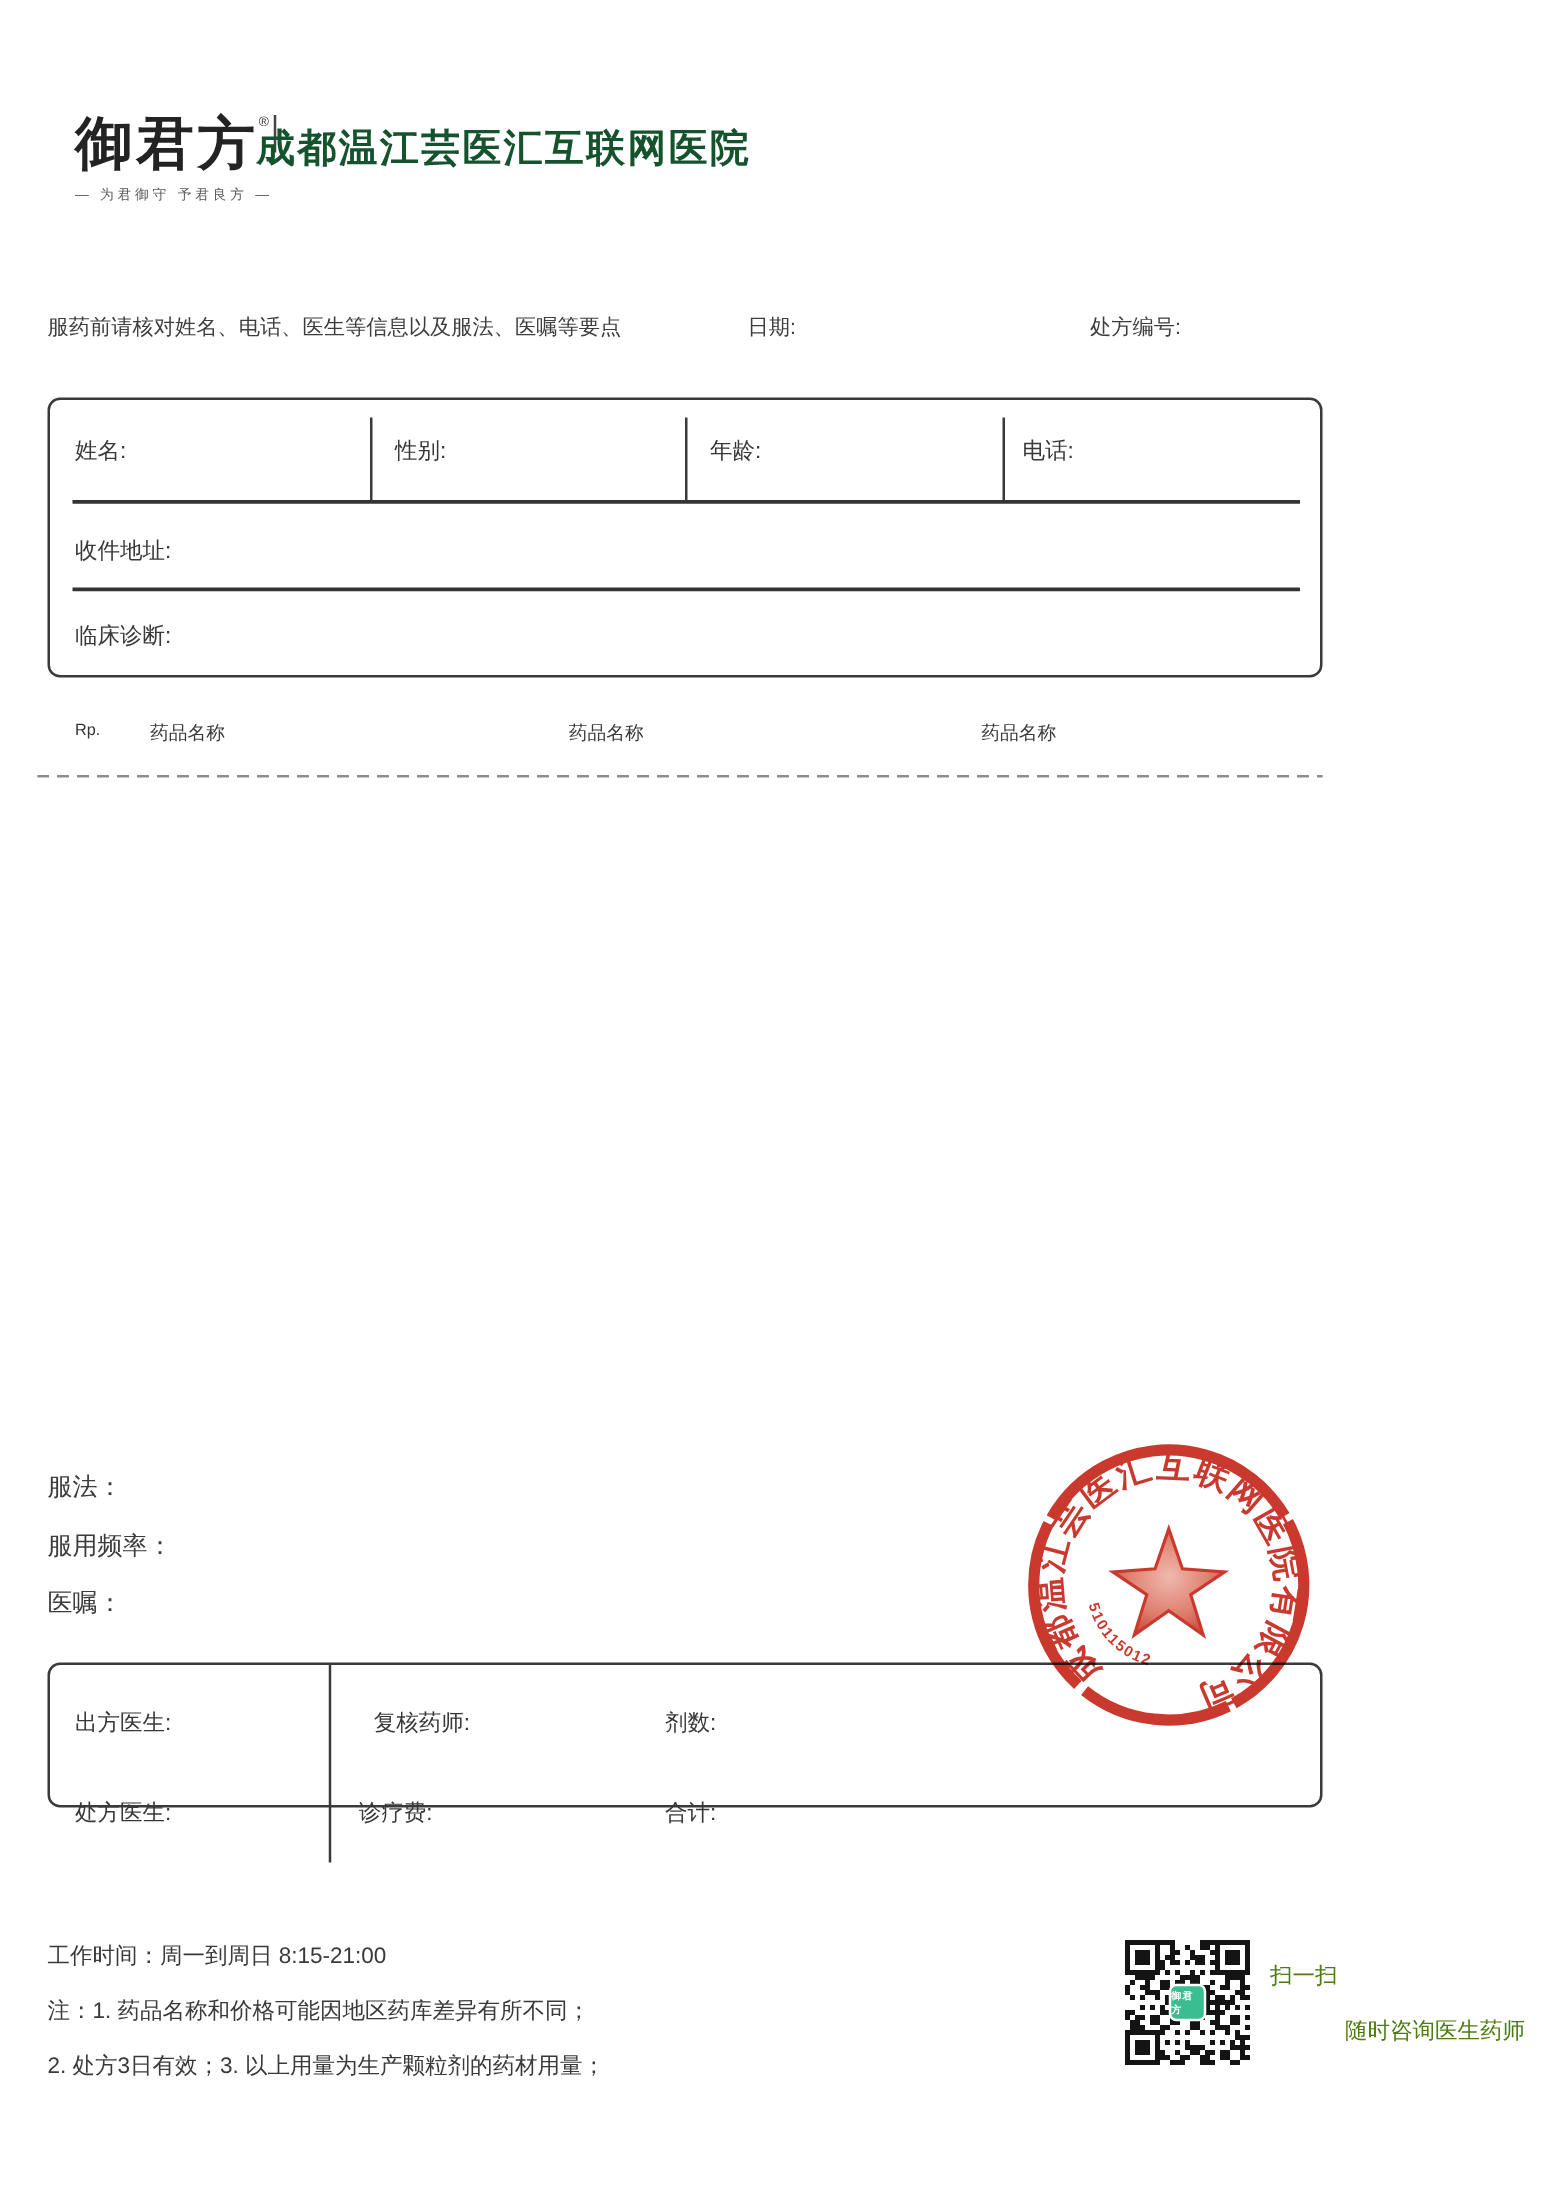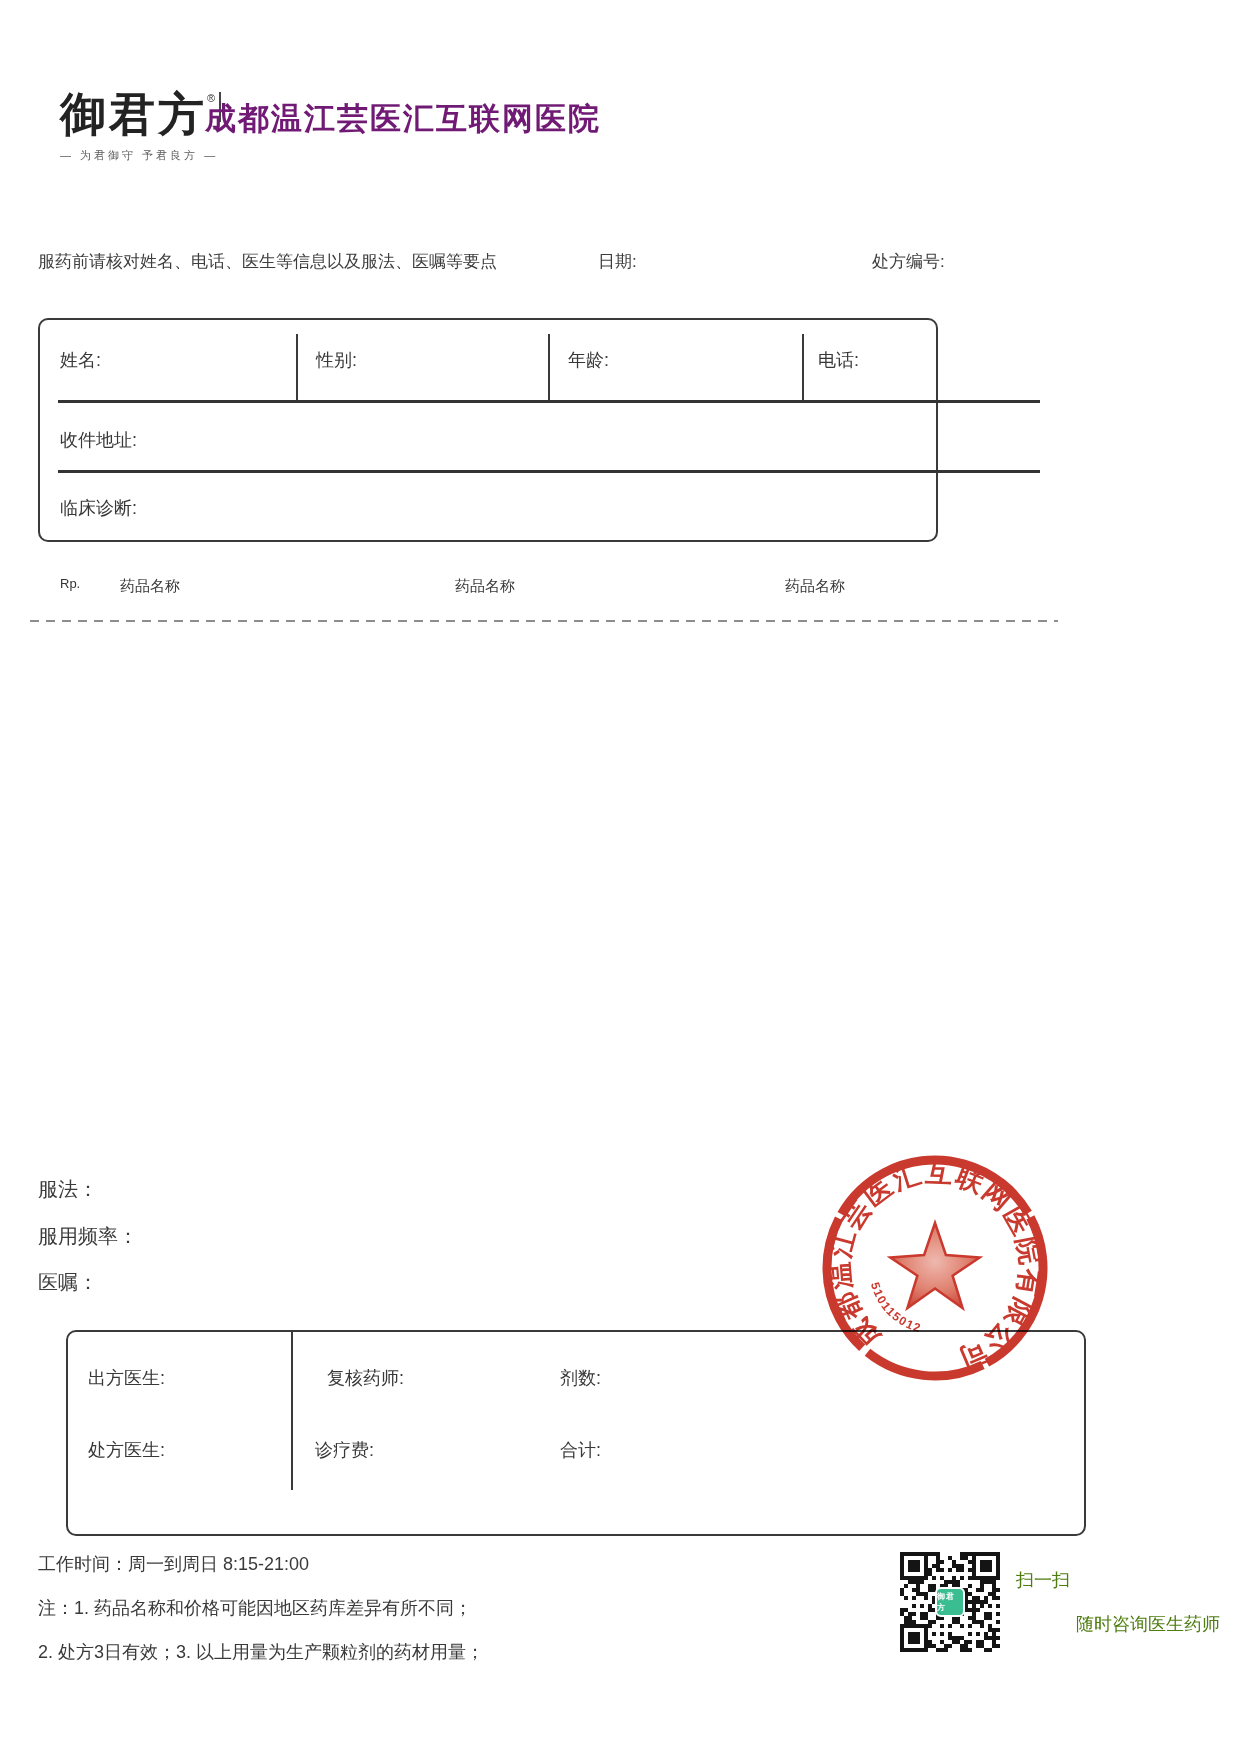--- a/index.html
+++ b/index.html
@@ -30,50 +30,50 @@
   .logo-reg { font-size: 11px; color: #333; vertical-align: top; }
   .logo-vline {
     display: inline-block; width: 2px; height: 30px;
     background: #444; margin-left: 4px; vertical-align: top;
   }
   .logo-tagline {
     font-size: 11px; color: #5a5a5a; letter-spacing: 3px; margin-top: 10px;
     white-space: nowrap;
   }
   .hospital-title {
-    font-size: 31px; font-weight: bold; color: #701a75; letter-spacing: 2px;
+    font-size: 31px; font-weight: bold; color: #14532d; letter-spacing: 2px;
   }
 
   
   .notice-text, .inline-label { font-size: 17px; color: #3d3d3d; }
 
   
   .patient-box {
-    left: 38px; top: 318px; width: 900px; height: 224px;
+    left: 38px; top: 318px; width: 1020px; height: 224px;
     border: 2px solid #3a3a3a; border-radius: 10px;
   }
   .field-label { font-size: 18px; color: #383838; }
   .vsep { position: absolute; width: 2px; background: #3a3a3a; }
   .hline { position: absolute; height: 3px; background: #343434; }
 
   
   .rp-prefix { font-size: 13px; color: #333; }
   .col-head { font-size: 15px; color: #383838; }
   .dashed-line {
     left: 30px; top: 620px; width: 1028px; height: 2px;
     background: repeating-linear-gradient(90deg, #8d8d8d 0 9px, transparent 9px 16px);
   }
 
   
   .usage-label { font-size: 20px; color: #3b3b3b; font-family: Liberation Serif, serif; }
 
   
   .sign-box {
-    left: 38px; top: 1330px; width: 1020px; height: 206px;
-    border: 2px solid #3a3a3a; border-radius: 10px; margin-left: 28px;
+    left: 38px; top: 1330px; width: 1020px; height: 116px;
+    border: 2px solid #3a3a3a; border-radius: 10px;
   }
 
   
   .stamp-svg { left: 805px; top: 1138px; mix-blend-mode: multiply; opacity: .92; }
 
   
   .footer-text { font-size: 18px; color: #3a3a3a; }
   .qr-wrap { left: 900px; top: 1552px; width: 100px; height: 100px; }
   .qr-logo {
     position: absolute; left: 35px; top: 35px; width: 30px; height: 30px;

